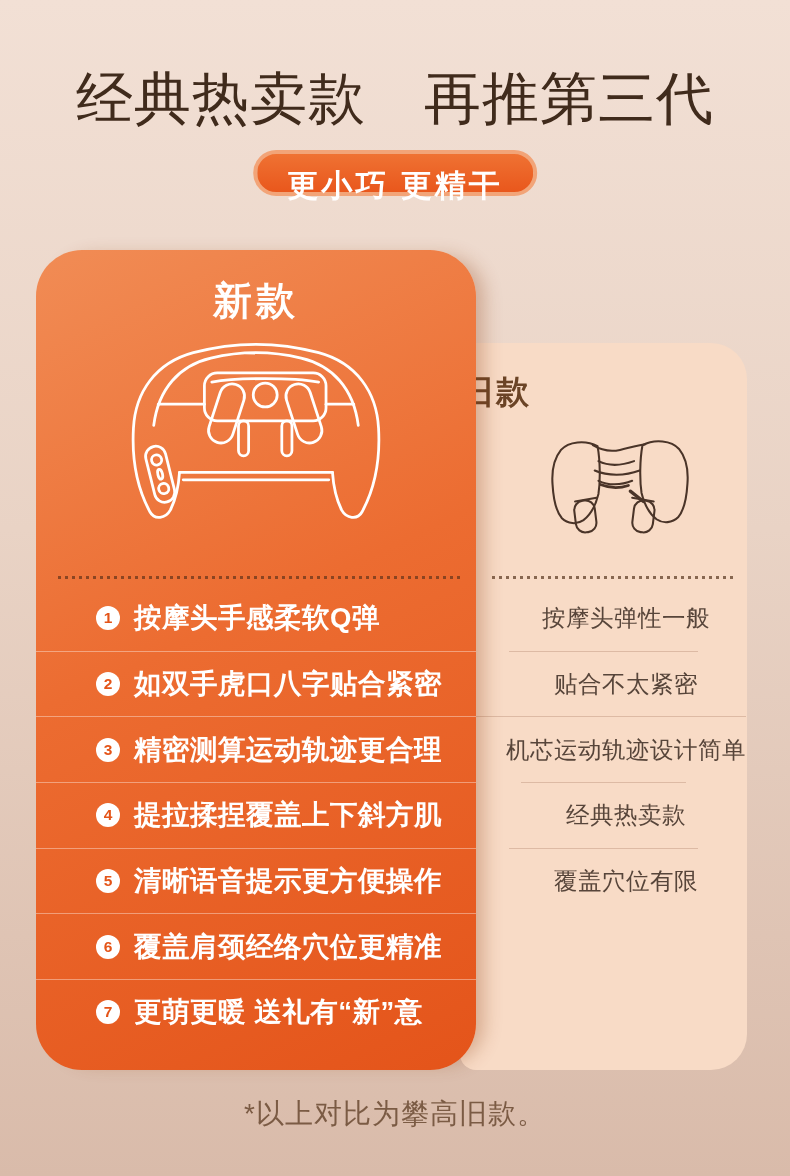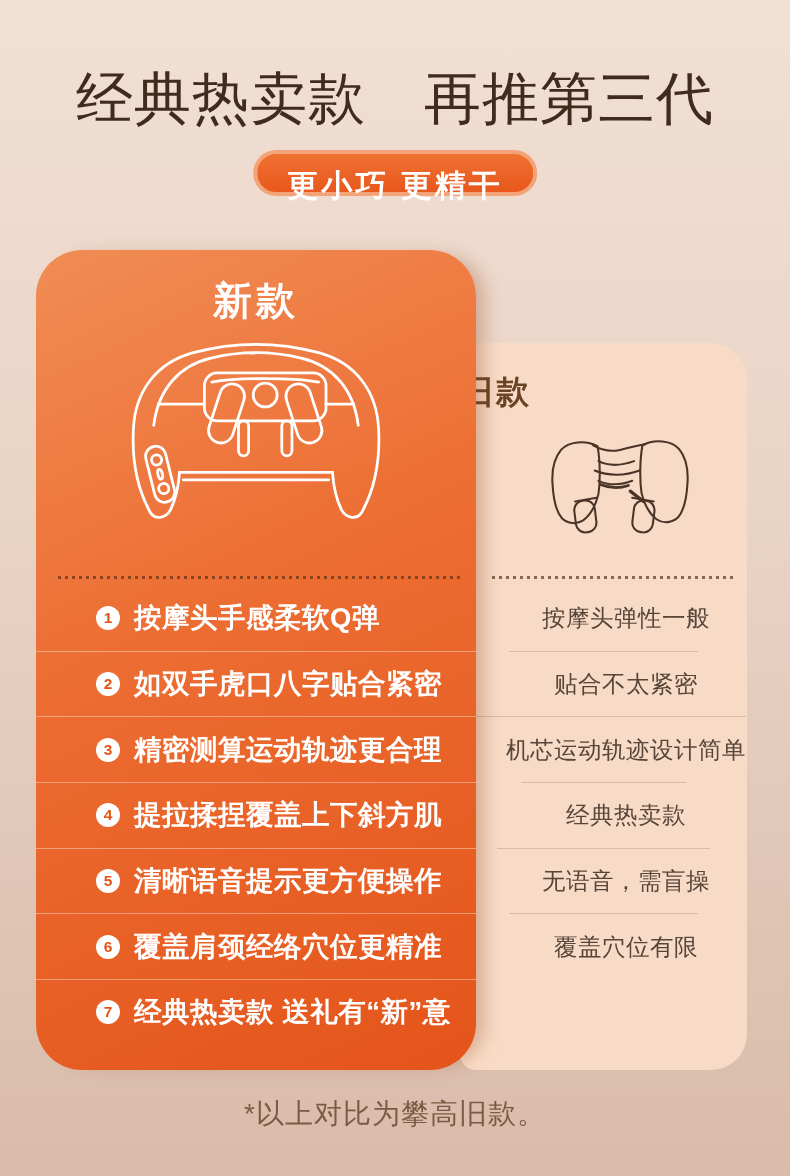--- a/index.html
+++ b/index.html
@@ -122,23 +122,20 @@
       <div class="row">
         <span class="row-text-old">贴合不太紧密</span>
       </div>
       <div class="row">
         <span class="row-text-old">机芯运动轨迹设计简单</span>
       </div>
       <div class="row">
         <span class="row-text-old">经典热卖款</span>
       </div>
       <div class="row">
-        <span class="row-text-old">无语音，需盲操</span>
-      </div>
-      <div class="row">
         <span class="row-text-old">覆盖穴位有限</span>
       </div>
     </div>
 </div>
 
 <div class="card new-card">
   <div class="new-card-label">新款</div>
 
   <div class="new-illustration">
     <svg width="258" height="212" viewBox="0 0 280 230" fill="none" stroke="#ffffff" stroke-width="3" stroke-linecap="round" stroke-linejoin="round">
@@ -189,18 +186,18 @@
       <div class="row">
         <span class="num-badge">5</span>
         <span class="row-text-new">清晰语音提示更方便操作</span>
       </div>
       <div class="row">
         <span class="num-badge">6</span>
         <span class="row-text-new">覆盖肩颈经络穴位更精准</span>
       </div>
       <div class="row">
         <span class="num-badge">7</span>
-        <span class="row-text-new">经典热卖款 送礼有“新”意</span>
+        <span class="row-text-new">更萌更暖 送礼有“新”意</span>
       </div>
     </div>
 </div>
 
 <div class="footnote">*以上对比为攀高旧款。</div>
 
 </body></html>

